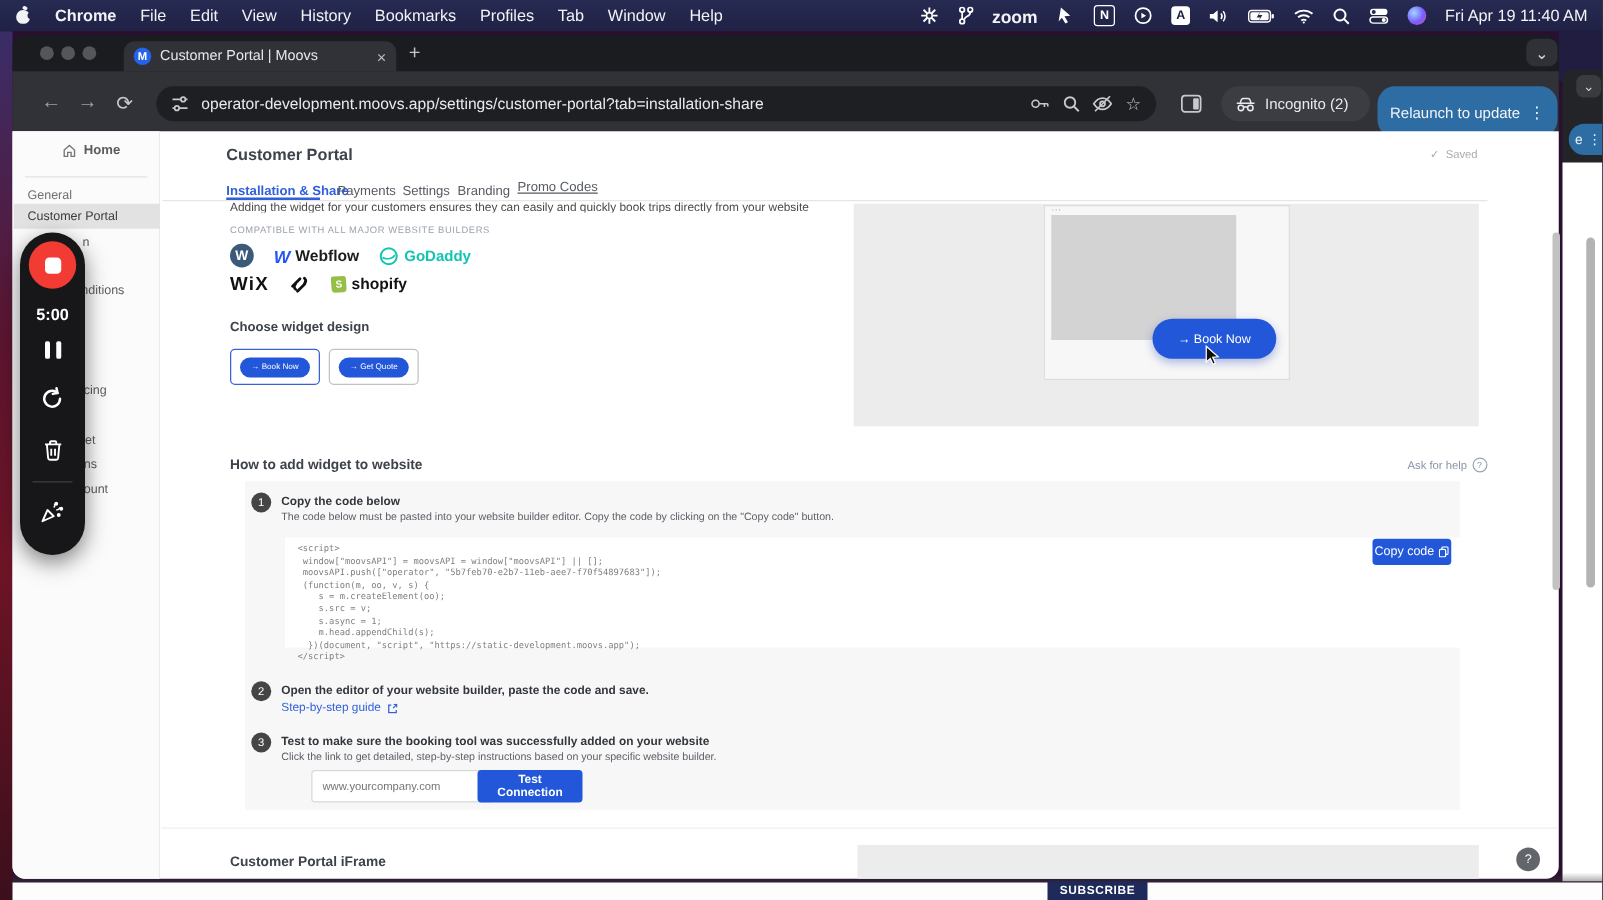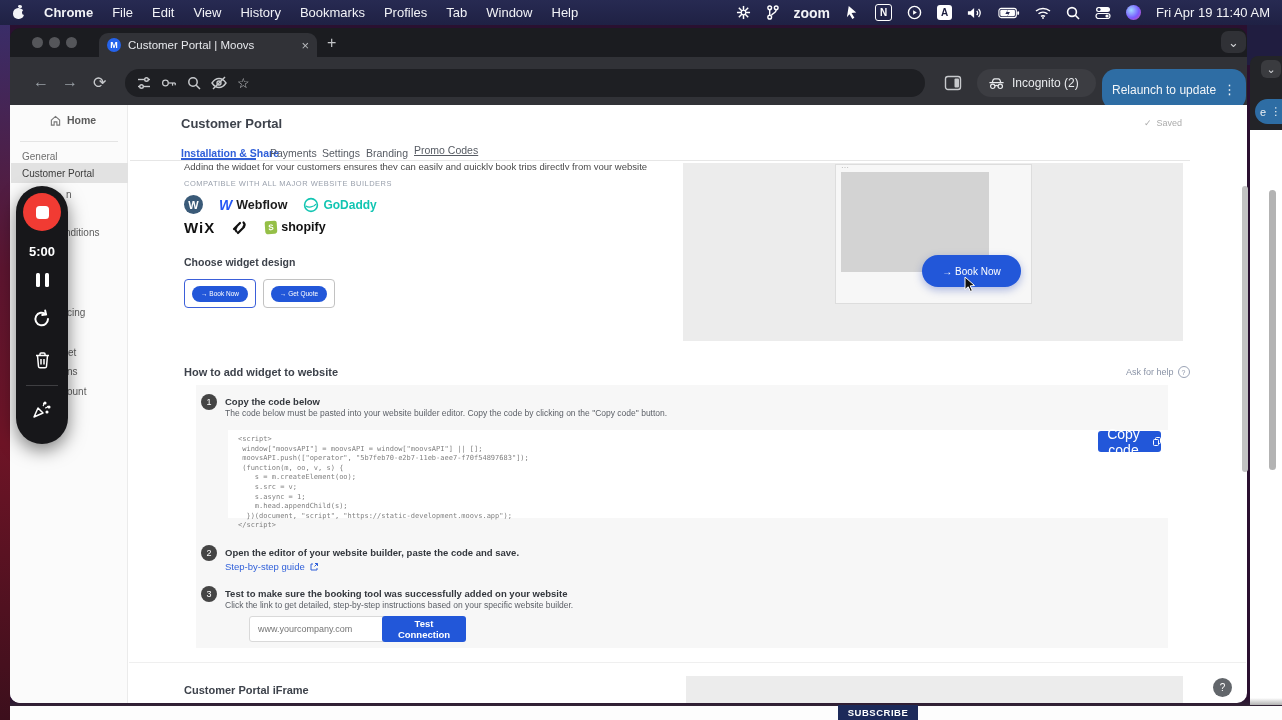--- a/index.html
+++ b/index.html
@@ -175,20 +175,21 @@
 
 <div class="ab omnibox">
   <span>
     <svg width="14" height="14" viewBox="0 0 14 14" fill="none" stroke="#c7c9cc" stroke-width="1.4">
           <line x1="1" y1="3.5" x2="13" y2="3.5"></line>
           <line x1="1" y1="10.5" x2="13" y2="10.5"></line>
           <circle cx="9.5" cy="3.5" r="1.8" fill="#1e1f23"></circle>
           <circle cx="4.5" cy="10.5" r="1.8" fill="#1e1f23"></circle>
         </svg>
       </span>
+  <span style="flex:1;font-size:12.5px;white-space:nowrap;overflow:hidden;">operator-development.moovs.app/settings/customer-portal?tab=installation-share</span>
   <span>
     <svg width="16" height="14" viewBox="0 0 18 14" fill="none" stroke="#c7c9cc" stroke-width="1.4">
           <circle cx="5" cy="7" r="3.2"></circle>
           <line x1="8.2" y1="7" x2="16" y2="7"></line>
           <line x1="13" y1="7" x2="13" y2="10"></line>
           <line x1="16" y1="7" x2="16" y2="9.5"></line>
         </svg>
       </span>
   <span>
     <svg width="14" height="14" viewBox="0 0 14 14" fill="none" stroke="#c7c9cc" stroke-width="1.5">
@@ -333,21 +334,21 @@
  window["moovsAPI"] = moovsAPI = window["moovsAPI"] || [];
  moovsAPI.push(["operator", "5b7feb70-e2b7-11eb-aee7-f70f54897683"]);
  (function(m, oo, v, s) {
     s = m.createElement(oo);
     s.src = v;
     s.async = 1;
     m.head.appendChild(s);
   })(document, "script", "https://static-development.moovs.app");
 &lt;/script&gt;</pre>
 </div>
-<button class="ab btn-blue row" style="left:1098px;top:431px;width:63px;height:21px;font-size:14px;justify-content:center;gap:4px;padding:0;">
+<button class="ab btn-blue row" style="left:1098px;top:431px;width:63px;height:21px;font-size:10px;justify-content:center;gap:4px;padding:0;">
   <span>Copy code</span>
   <span>
     <svg width="8" height="9" viewBox="0 0 8 9" fill="none" stroke="#fff" stroke-width="1">
           <rect x="2.5" y="0.5" width="5" height="6" rx="1"></rect>
           <rect x="0.5" y="2.5" width="5" height="6" rx="1" fill="#2257d9"></rect>
         </svg>
       </span>
 </button>
 
 <div class="ab stepcircle" style="left:201px;top:545px;">2</div>

